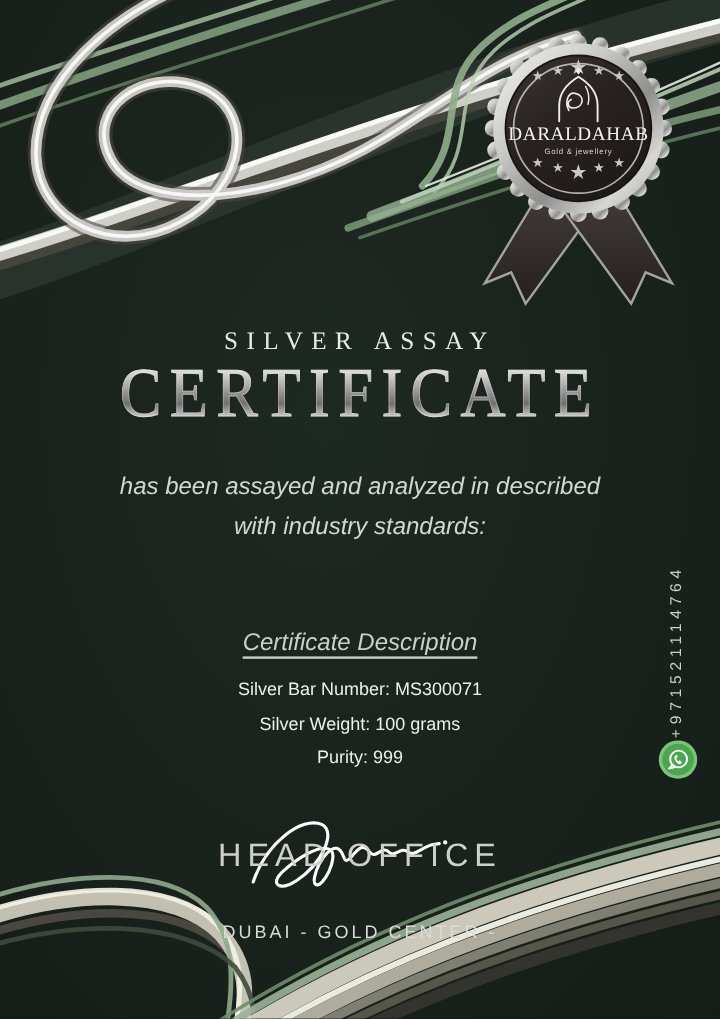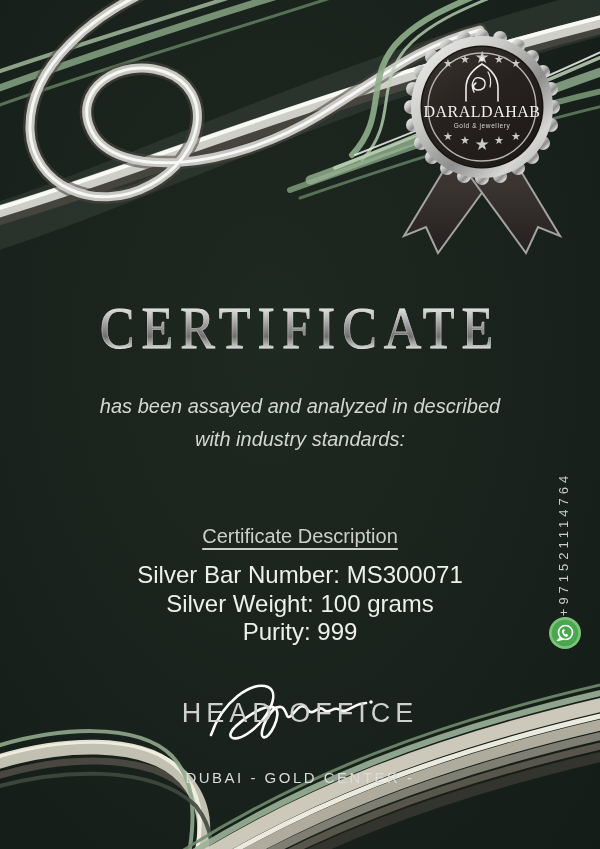--- a/index.html
+++ b/index.html
@@ -16,22 +16,22 @@
   }
   .title{
     top:301px;font-family:"Liberation Serif", serif;font-size:52px;
     letter-spacing:7px;line-height:56px;transform:scaleY(1.12);
     background:linear-gradient(180deg,#ffffff 0%,#d3d3d3 22%,#8b8b8b 50%,#6f6f6f 62%,#e6e6e6 84%,#9c9c9c 100%);
     -webkit-background-clip:text;background-clip:text;color:transparent;
     -webkit-text-stroke:0.7px rgba(248,248,245,0.35);
   }
   .intro{top:390px;font-size:20px;font-style:italic;line-height:33px;color:#d3d6d1;}
   .desc-heading{top:525px;font-size:20px;color:#cbcecb;}
-  .desc-heading .u{text-decoration:underline;text-underline-offset:5px;text-decoration-thickness:1.5px;}
-  .details{top:561px;font-size:24px;line-height:28.5px;color:#edefeb;}
+  .desc-heading .u{text-decoration:underline;text-underline-offset:5px;text-decoration-thickness:1.5px;font-style:italic;}
+  .details{top:561px;font-size:15px;line-height:28.5px;color:#edefeb;}
   .office-title{top:698px;font-size:27px;letter-spacing:5px;color:#cfcfcd;}
   .office-line1{top:769px;font-size:15px;letter-spacing:2.5px;color:#dadad8;}
   .office-line2{top:787px;font-size:13.5px;letter-spacing:2.5px;color:#dadad8;}
   .phone-wrap{position:absolute;left:563px;top:542px;width:0;height:0;}
   .phone{
     display:inline-block;white-space:nowrap;transform:translate(-50%,-50%) rotate(-90deg);
     font-size:13px;letter-spacing:4px;color:#c9d0c9;
   }
   .badge-brand{font-family:"Liberation Serif", serif;font-size:16px;letter-spacing:0.5px;fill:#f2f2f0;}
   .badge-tagline{font-family:"Liberation Sans", sans-serif;font-size:6.5px;letter-spacing:0.6px;fill:#d8d8d4;}
@@ -169,20 +169,21 @@
 
     <g transform="translate(565,633)">
       <circle r="16" fill="#79c476"></circle>
       <circle r="13.2" fill="#4aa64f"></circle>
       <circle cx="0.5" cy="-0.5" r="7" fill="none" stroke="#ffffff" stroke-width="1.6"></circle>
       <path d="M-4.5,4.5 L-7.5,7.5 L-2.5,6.3" fill="none" stroke="#ffffff" stroke-width="1.6" stroke-linecap="round" stroke-linejoin="round"></path>
       <path d="M-3,-2.6 c-0.3,3 1.8,5.8 4.8,6.6 l1.6,-1.8 -2,-1.6 -1.1,0.9 c-0.9,-0.7 -1.5,-1.6 -1.8,-2.7 l1.3,-0.7 -0.7,-2.4 z" fill="#ffffff"></path>
     </g>
   </svg>
 
+  <div class="txt subtitle">SILVER ASSAY</div>
   <div class="txt title">CERTIFICATE</div>
 
   <div class="txt intro">
     <div>has been assayed and analyzed in described</div>
     <div>with industry standards:</div>
   </div>
 
   <div class="txt desc-heading">
     <span class="u">Certificate Description</span>
   </div>

